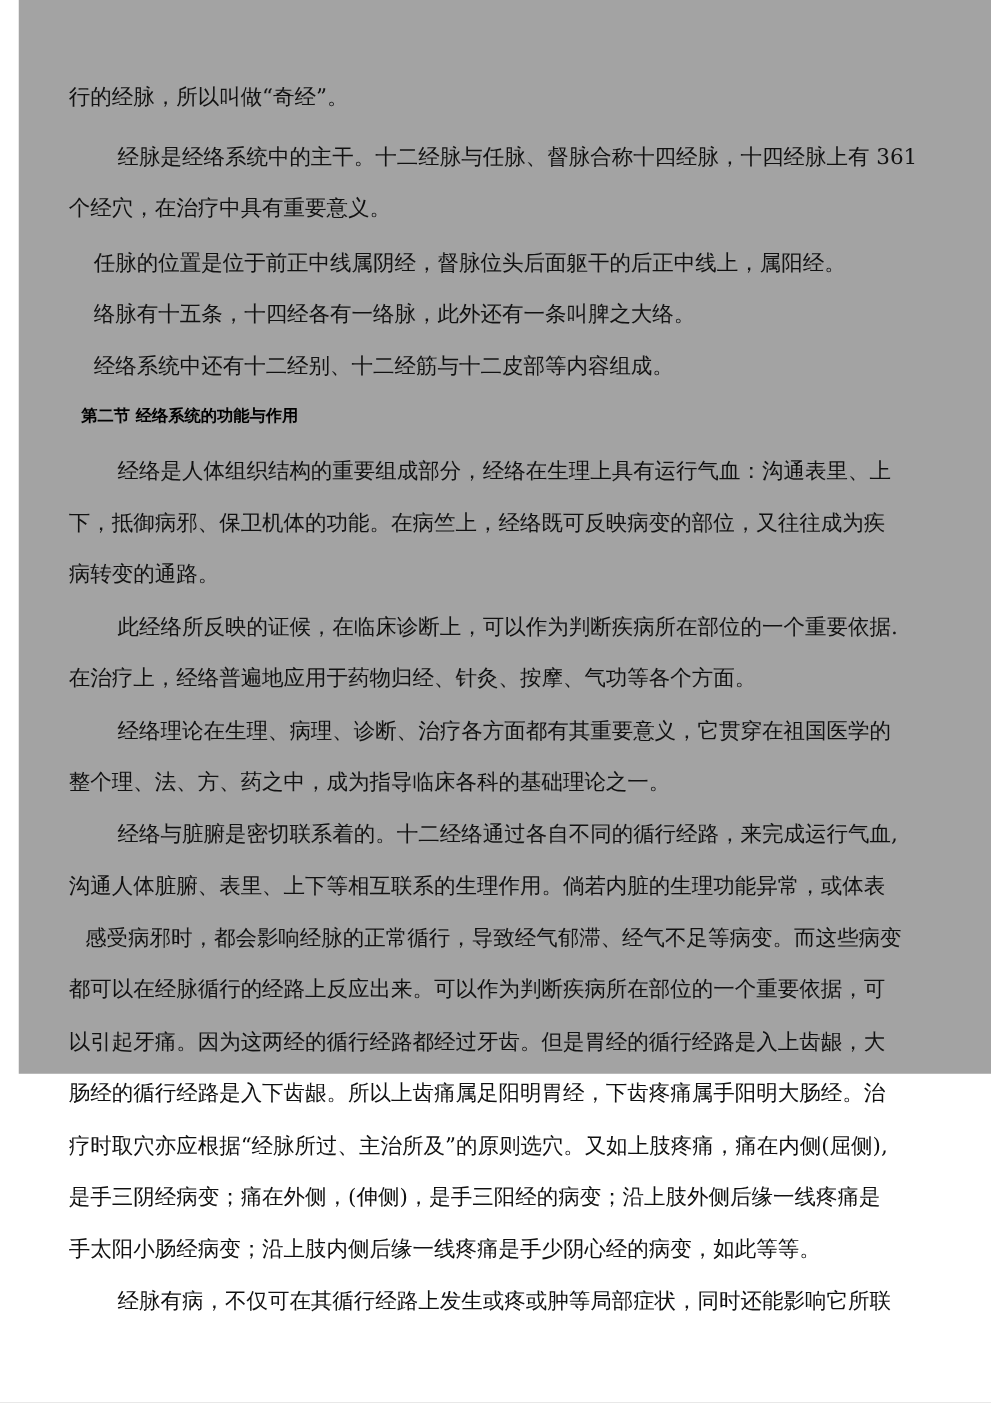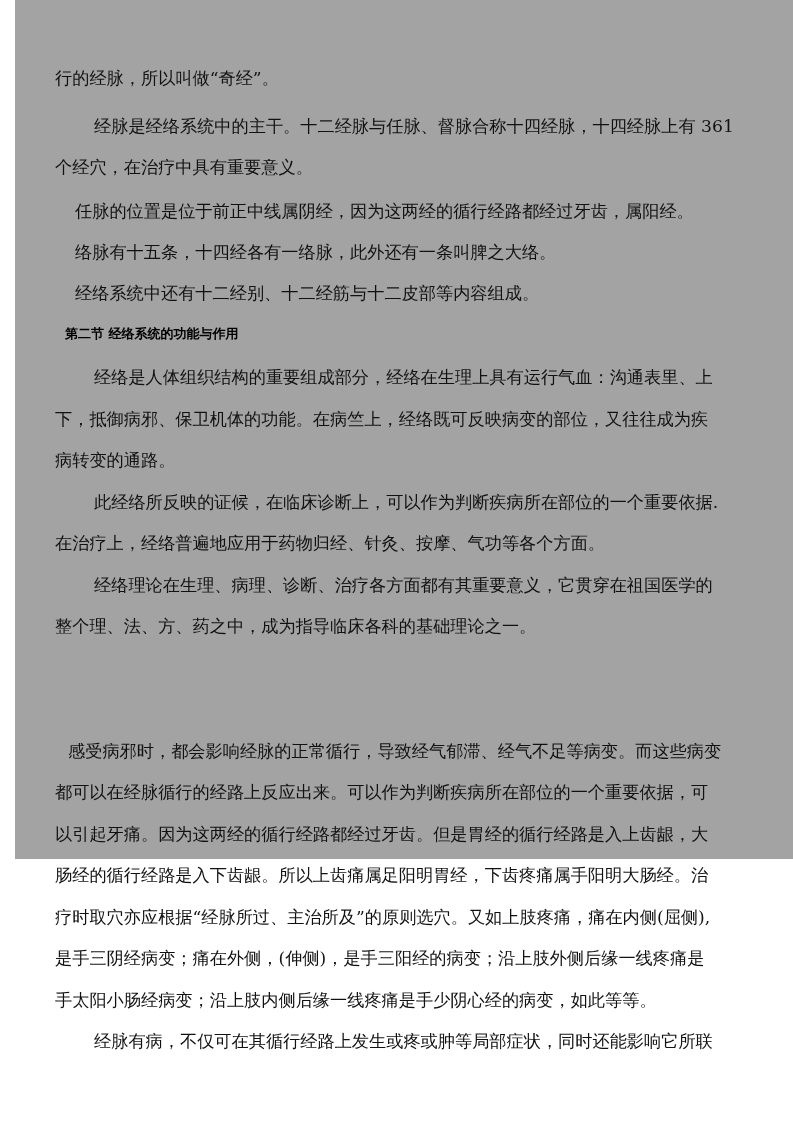--- a/index.html
+++ b/index.html
@@ -28,33 +28,35 @@
   }
 </style>
 </head>
 <body>
 
 <div class="page">
 
   <div class="line" style="left:40px; top:67px;">行的经脉，所以叫做“奇经”。</div>
   <div class="line" style="left:79px; top:115px;">经脉是经络系统中的主干。十二经脉与任脉、督脉合称十四经脉，十四经脉上有 361</div>
   <div class="line" style="left:40px; top:156px;text-align:center;">个经穴，在治疗中具有重要意义。</div>
-  <div class="line" style="left:60px; top:200px;">任脉的位置是位于前正中线属阴经，因为这两经的循行经路都经过牙齿，属阳经。</div>
+  <div class="line" style="left:60px; top:200px;">任脉的位置是位于前正中线属阴经，督脉位头后面躯干的后正中线上，属阳经。</div>
   <div class="line" style="left:60px; top:241px;">络脉有十五条，十四经各有一络脉，此外还有一条叫脾之大络。</div>
   <div class="line" style="left:60px; top:282px;">经络系统中还有十二经别、十二经筋与十二皮部等内容组成。</div>
 
   <div class="heading" style="left:50px; top:323px;">第二节  经络系统的功能与作用</div>
 
   <div class="line" style="left:79px; top:366px;">经络是人体组织结构的重要组成部分，经络在生理上具有运行气血：沟通表里、上</div>
   <div class="line" style="left:40px; top:408px;">下，抵御病邪、保卫机体的功能。在病竺上，经络既可反映病变的部位，又往往成为疾</div>
   <div class="line" style="left:40px; top:449px;">病转变的通路。</div>
   <div class="line" style="left:79px; top:491px;">此经络所反映的证候，在临床诊断上，可以作为判断疾病所在部位的一个重要依据.</div>
   <div class="line" style="left:40px; top:532px;">在治疗上，经络普遍地应用于药物归经、针灸、按摩、气功等各个方面。</div>
   <div class="line" style="left:79px; top:574px;">经络理论在生理、病理、诊断、治疗各方面都有其重要意义，它贯穿在祖国医学的</div>
   <div class="line" style="left:40px; top:615px;">整个理、法、方、药之中，成为指导临床各科的基础理论之一。</div>
+  <div class="line" style="left:79px; top:657px;">经络与脏腑是密切联系着的。十二经络通过各自不同的循行经路，来完成运行气血,</div>
+  <div class="line" style="left:40px; top:698px;">沟通人体脏腑、表里、上下等相互联系的生理作用。倘若内脏的生理功能异常，或体表</div>
   <div class="line" style="left:40px; top:740px;margin-left:13px;">感受病邪时，都会影响经脉的正常循行，导致经气郁滞、经气不足等病变。而这些病变</div>
   <div class="line" style="left:40px; top:781px;">都可以在经脉循行的经路上反应出来。可以作为判断疾病所在部位的一个重要依据，可</div>
   <div class="line" style="left:40px; top:823px;">以引起牙痛。因为这两经的循行经路都经过牙齿。但是胃经的循行经路是入上齿龈，大</div>
   <div class="line" style="left:40px; top:864px;">肠经的循行经路是入下齿龈。所以上齿痛属足阳明胃经，下齿疼痛属手阳明大肠经。治</div>
   <div class="line" style="left:40px; top:906px;">疗时取穴亦应根据“经脉所过、主治所及”的原则选穴。又如上肢疼痛，痛在内侧(屈侧),</div>
   <div class="line" style="left:40px; top:947px;">是手三阴经病变；痛在外侧，(伸侧)，是手三阳经的病变；沿上肢外侧后缘一线疼痛是</div>
   <div class="line" style="left:79px; top:1030px;">经脉有病，不仅可在其循行经路上发生或疼或肿等局部症状，同时还能影响它所联</div>
   <div class="line" style="left:40px; top:989px;">手太阳小肠经病变；沿上肢内侧后缘一线疼痛是手少阴心经的病变，如此等等。</div>
 
 </div>

